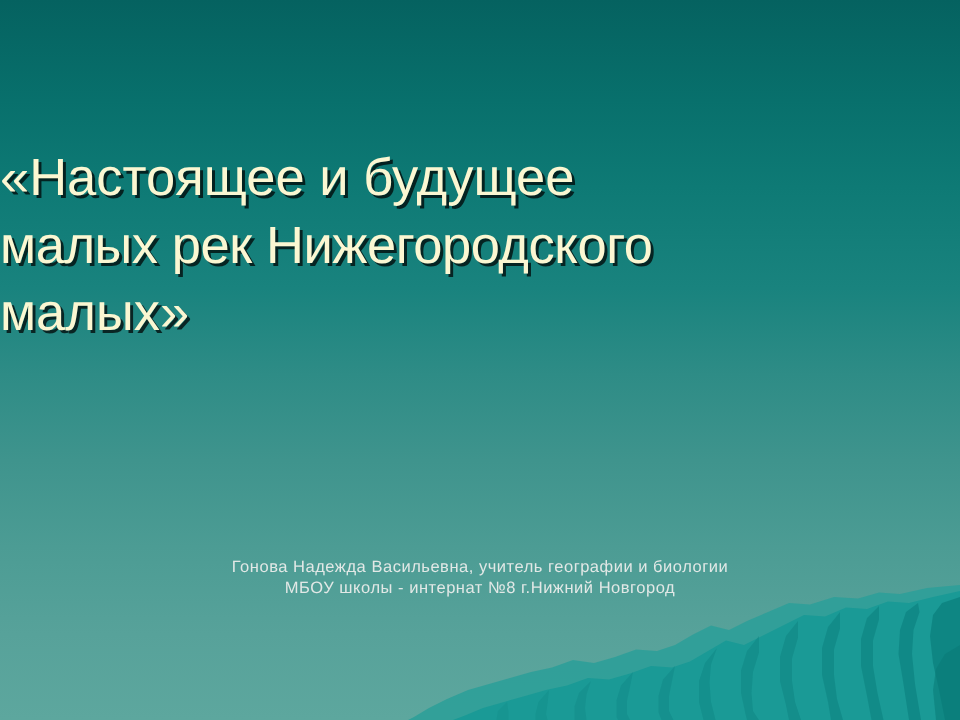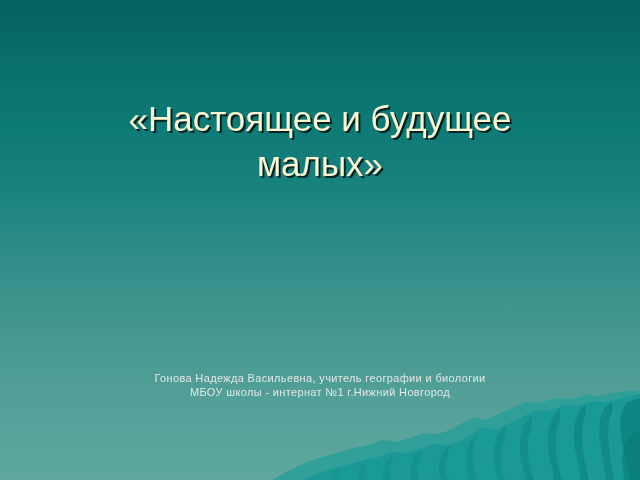--- a/index.html
+++ b/index.html
@@ -35,21 +35,21 @@
     height: 90px;
     pointer-events: none;
   }
 
   
   .title-block {
     position: absolute;
     left: 0;
     top: 96px;
     width: 640px;
-    text-align: center;
+    text-align: left;
   }
   .title-line {
     font-size: 35px;
     line-height: 45px;
     font-weight: normal;
     color: #fbf7d2;
     letter-spacing: 0px;
     text-shadow: 2px 2px 0px rgba(0,0,0,0.72);
     white-space: nowrap;
   }
@@ -104,21 +104,22 @@
       <path d="M394,64 L386,72 L383,81 L383,90 L391,90 L390,82 L391,73 Z" fill="#0d8280" opacity="0.3"></path>
       <path d="M366,70 L359,78 L357,86 L357,90 L365,90 L364,86 L365,79 Z" fill="#0d8280" opacity="0.26"></path>
       <path d="M338,78 L332,84 L331,90 L339,90 L339,85 Z" fill="#0d8280" opacity="0.22"></path>
     </g>
 
     <path d="M640,40 L630,46 L624,56 L622,70 L624,90 L640,90 Z" fill="#0a7a77" opacity="0.55"></path>
   </svg>
 
   <div class="title-block">
     <div class="title-line l1">«Настоящее и будущее</div>
+    <div class="title-line l2">малых рек Нижегородского</div>
     <div class="title-line l3">малых»</div>
   </div>
 
   <div class="subtitle-block">
     <div class="subtitle-line">Гонова Надежда Васильевна, учитель географии и биологии</div>
-    <div class="subtitle-line">МБОУ школы - интернат №1 г.Нижний Новгород</div>
+    <div class="subtitle-line">МБОУ школы - интернат №8 г.Нижний Новгород</div>
   </div>
 
 </div>
 
 </body></html>

